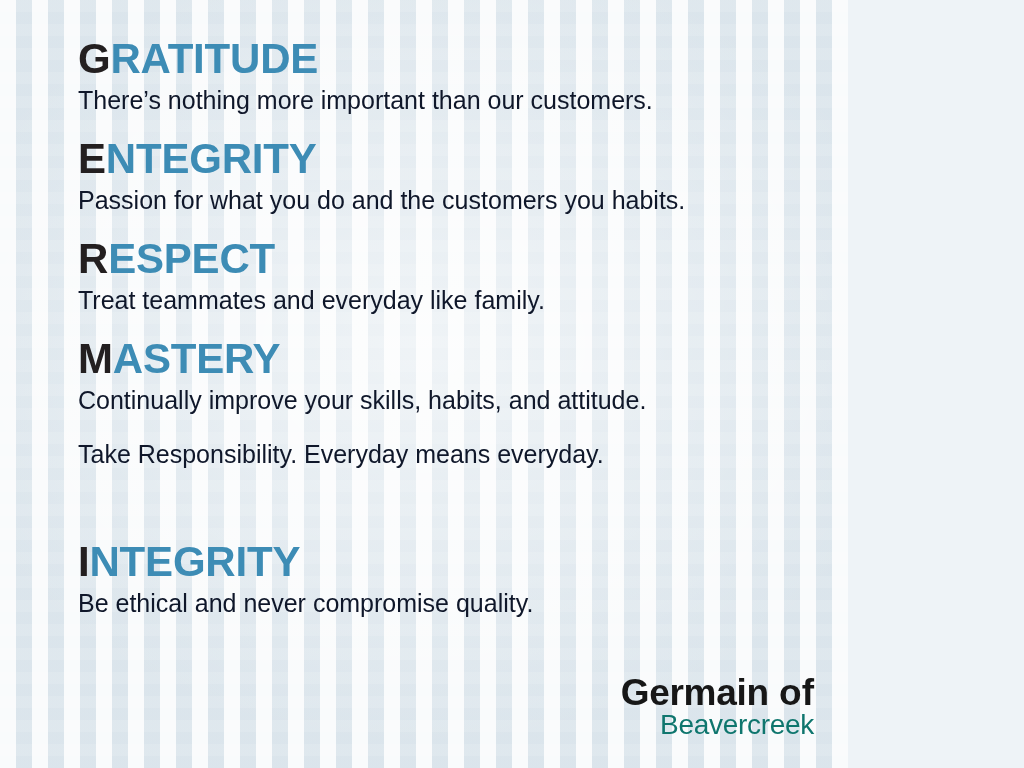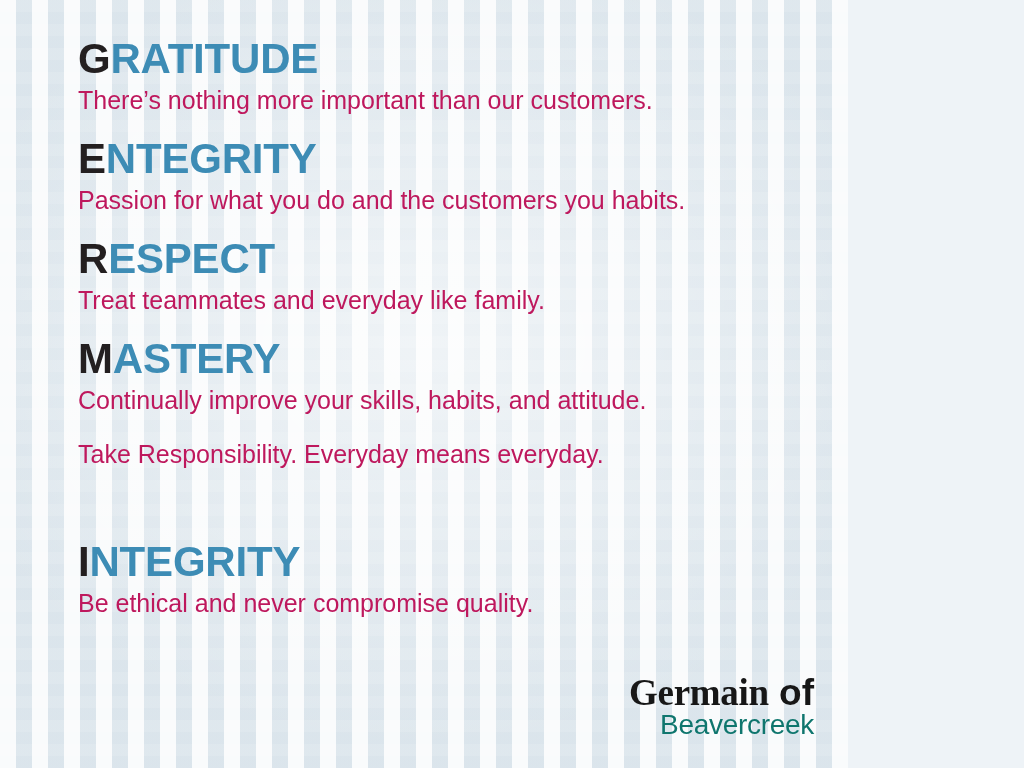--- a/index.html
+++ b/index.html
@@ -85,41 +85,40 @@
   }
   
   .value-heading.wide {
     letter-spacing: 0.5px;
   }
   .value-desc {
     margin: 3px 0 0 0;
     font-size: 25px;
     line-height: 30px;
     font-weight: 400;
-    color: #be185d;
+    color: #0f172a;
     white-space: nowrap;
   }
 
   
   .logo {
     position: absolute;
     right: 34px;
     bottom: 28px;
     text-align: right;
     line-height: 1.02;
   }
   .logo-line1 {
     font-size: 37px;
     color: #171717;
     white-space: nowrap;
   }
   .logo-name {
     font-weight: 700;
     letter-spacing: -0.3px;
-    font-family: Liberation Serif, serif;
   }
   .logo-of {
     font-weight: 700;
     letter-spacing: 0px;
   }
   .logo-line2 {
     font-size: 28px;
     font-weight: 400;
     letter-spacing: -0.3px;
     color: #0f766e;

